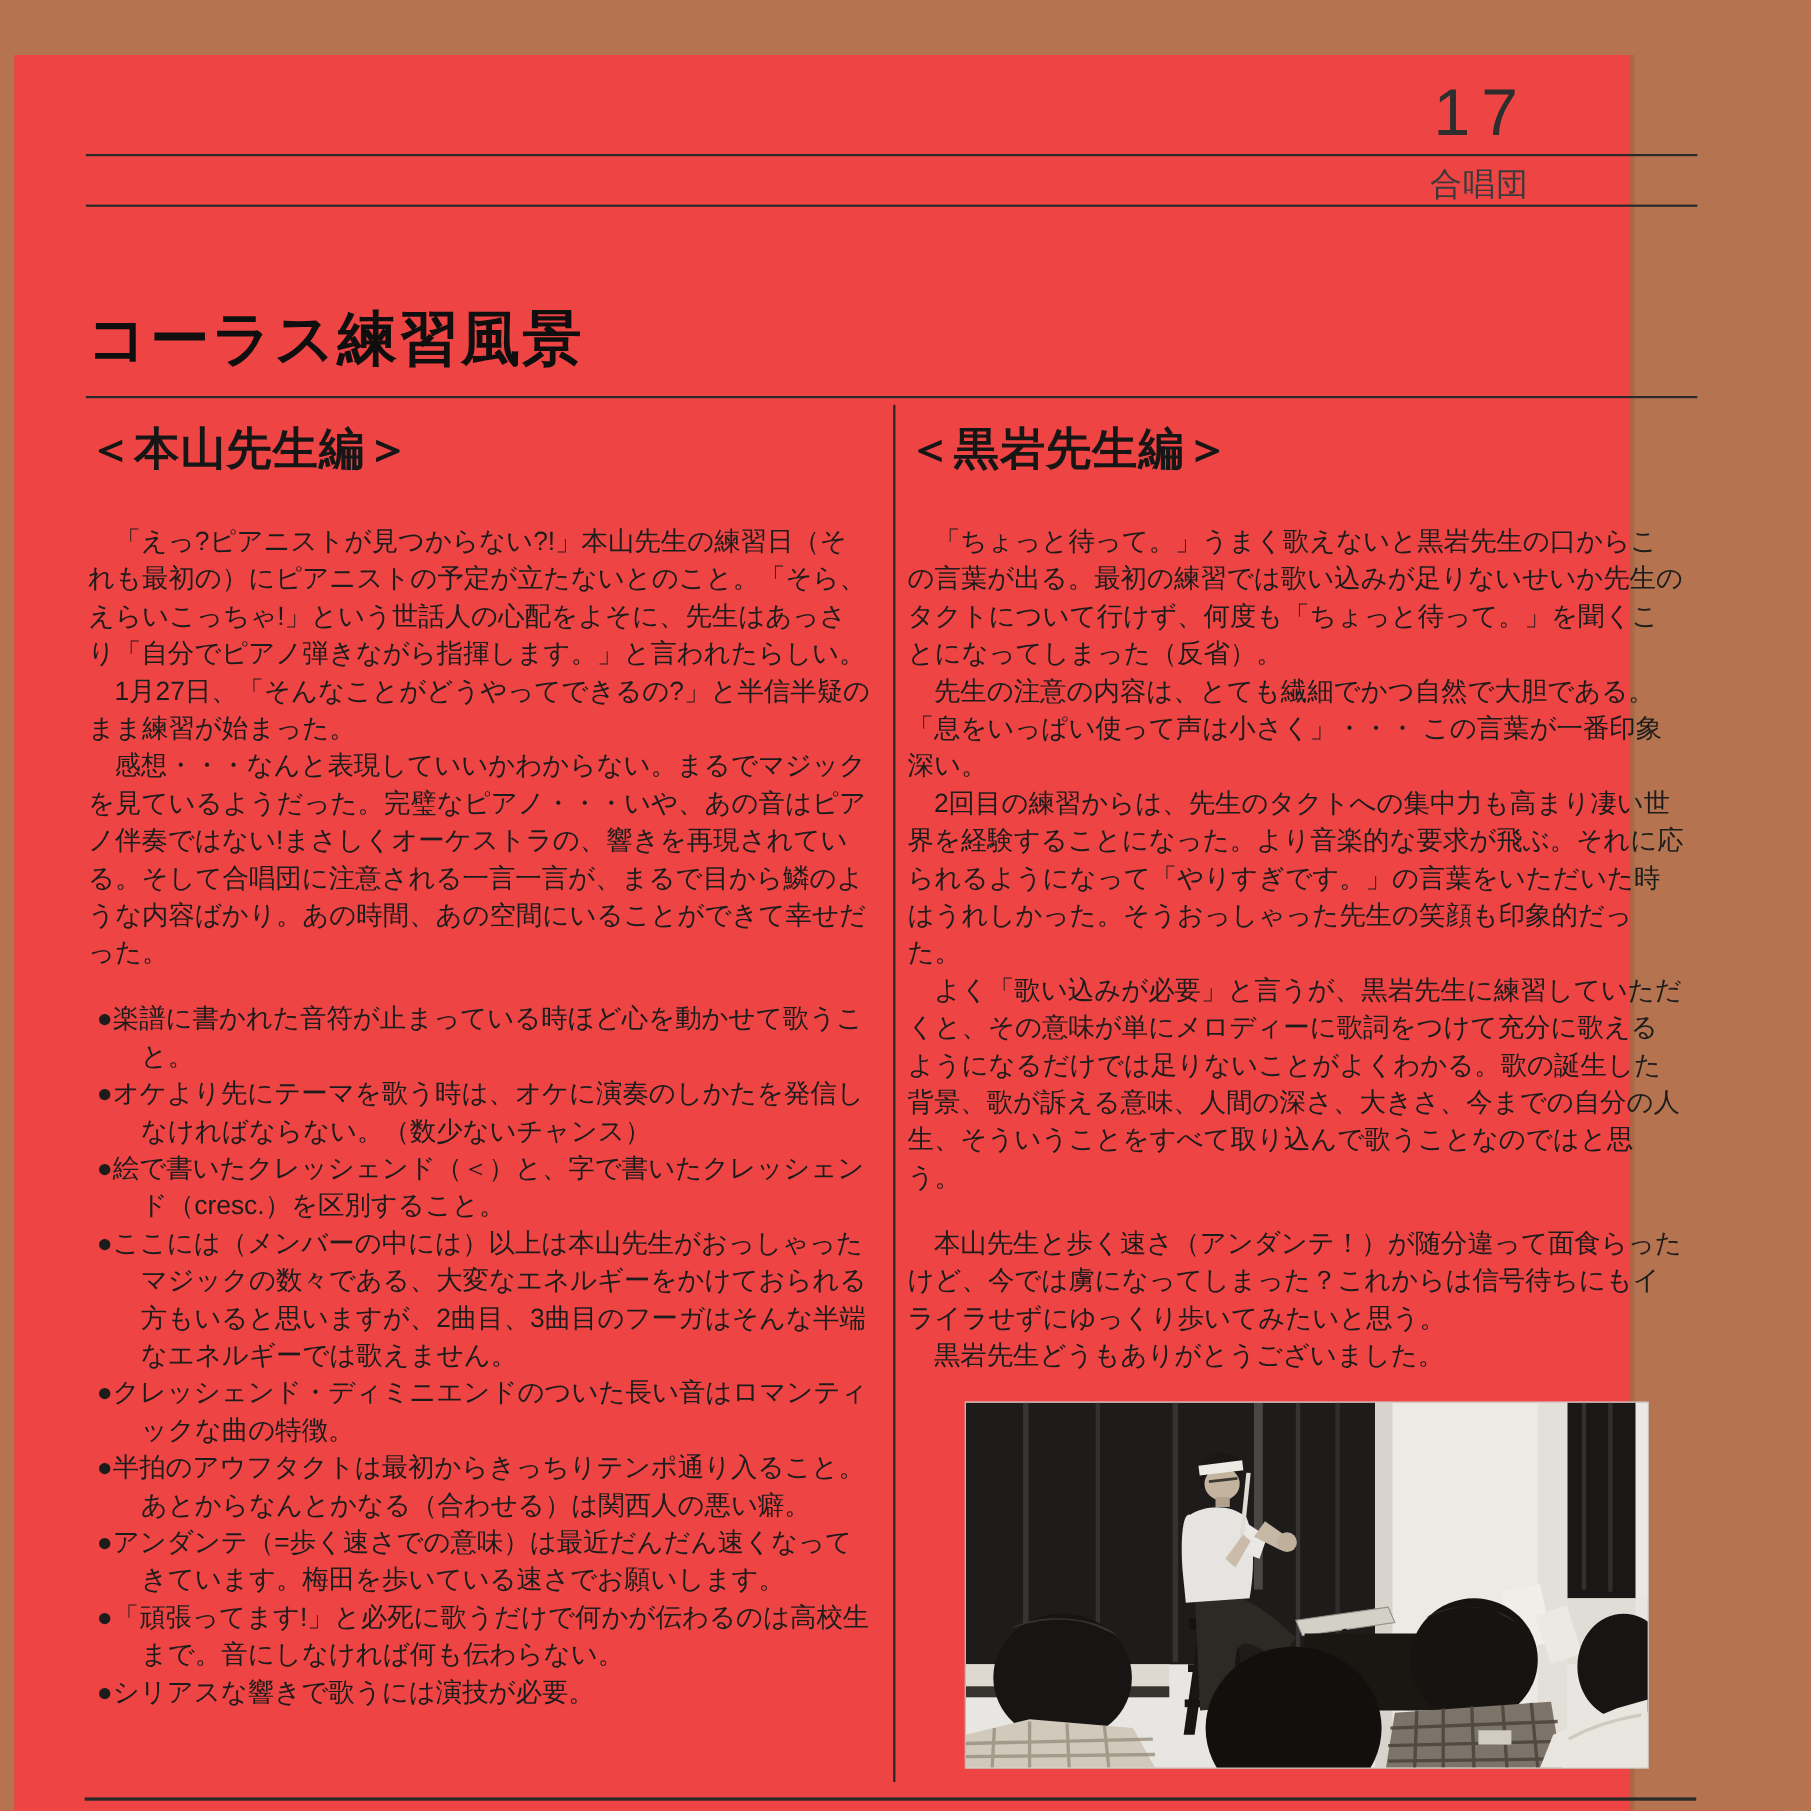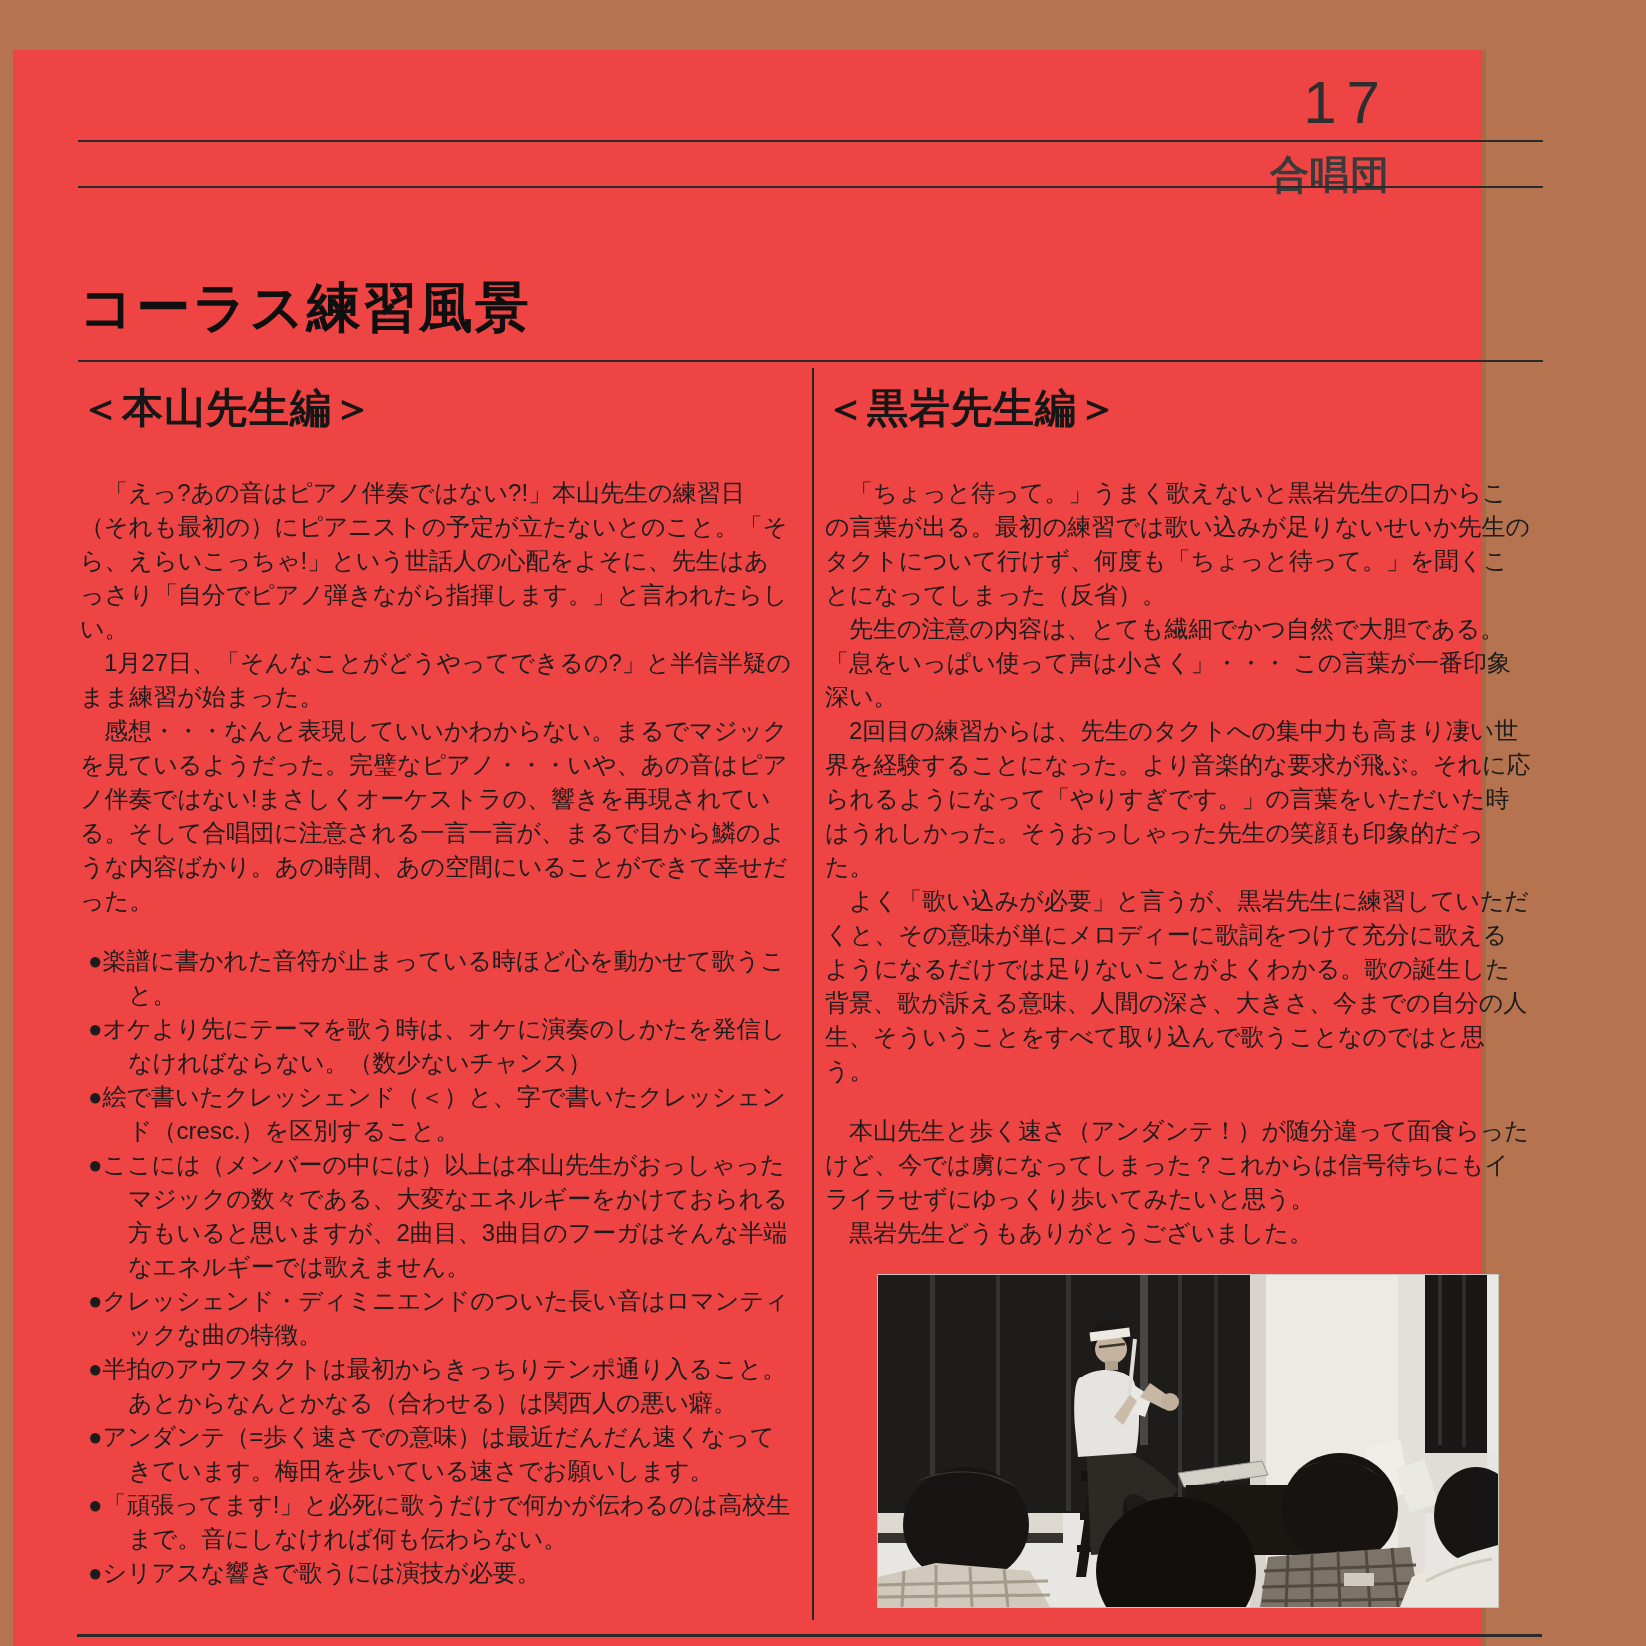--- a/index.html
+++ b/index.html
@@ -20,21 +20,21 @@
     font-size:60px;font-weight:400;letter-spacing:10px;color:#2e2e2e;
     font-stretch:condensed;
   }
   .rule{position:absolute;left:65px;width:1465px;height:2px;background:#2a2a2a;}
   .rule-1{top:90px;}
   .rule-2{top:136px;}
   .rule-3{top:310px;height:2px;}
   .rule-bottom{top:1584px;height:3px;left:64px;}
   .section-label{
     position:absolute;top:98px;right:92px;
-    font-size:39px;color:#3a3a3a;letter-spacing:1px;font-weight:bold;
+    font-size:29px;color:#3a3a3a;letter-spacing:1px;
   }
   .doc-title{
     position:absolute;left:66px;top:186px;
     font-size:54px;font-weight:bold;color:#0f0f0f;letter-spacing:2px;
   }
   .col-divider{
     position:absolute;left:799px;top:318px;width:2px;height:1252px;background:#262626;
   }
   .column{position:absolute;top:331px;color:#1d1d1d;}
   .column-left{left:67px;width:712px;}
@@ -68,21 +68,21 @@
   <div class="rule rule-2"></div>
 
   <h1 class="doc-title">コーラス練習風景</h1>
   <div class="rule rule-3"></div>
 
   <div class="col-divider"></div>
 
   <div class="column column-left">
     <h2 class="col-heading">＜本山先生編＞</h2>
     <div class="body-text">
-      <p class="para">「えっ?あの音はピアノ伴奏ではない?!」本山先生の練習日（それも最初の）にピアニストの予定が立たないとのこと。「そら、えらいこっちゃ!」という世話人の心配をよそに、先生はあっさり「自分でピアノ弾きながら指揮します。」と言われたらしい。</p>
+      <p class="para">「えっ?ピアニストが見つからない?!」本山先生の練習日（それも最初の）にピアニストの予定が立たないとのこと。「そら、えらいこっちゃ!」という世話人の心配をよそに、先生はあっさり「自分でピアノ弾きながら指揮します。」と言われたらしい。</p>
       <p class="para">1月27日、「そんなことがどうやってできるの?」と半信半疑のまま練習が始まった。</p>
       <p class="para">感想・・・なんと表現していいかわからない。まるでマジックを見ているようだった。完璧なピアノ・・・いや、あの音はピアノ伴奏ではない!まさしくオーケストラの、響きを再現されている。そして合唱団に注意される一言一言が、まるで目から鱗のような内容ばかり。あの時間、あの空間にいることができて幸せだった。</p>
       <ul class="bullet-list">
         <li>●楽譜に書かれた音符が止まっている時ほど心を動かせて歌うこと。</li>
         <li>●オケより先にテーマを歌う時は、オケに演奏のしかたを発信しなければならない。（数少ないチャンス）</li>
         <li>●絵で書いたクレッシェンド（＜）と、字で書いたクレッシェンド（cresc.）を区別すること。</li>
         <li>●ここには（メンバーの中には）以上は本山先生がおっしゃったマジックの数々である、大変なエネルギーをかけておられる方もいると思いますが、2曲目、3曲目のフーガはそんな半端なエネルギーでは歌えません。</li>
         <li>●クレッシェンド・ディミニエンドのついた長い音はロマンティックな曲の特徴。</li>
         <li>●半拍のアウフタクトは最初からきっちりテンポ通り入ること。あとからなんとかなる（合わせる）は関西人の悪い癖。</li>
         <li>●アンダンテ（=歩く速さでの意味）は最近だんだん速くなってきています。梅田を歩いている速さでお願いします。</li>

